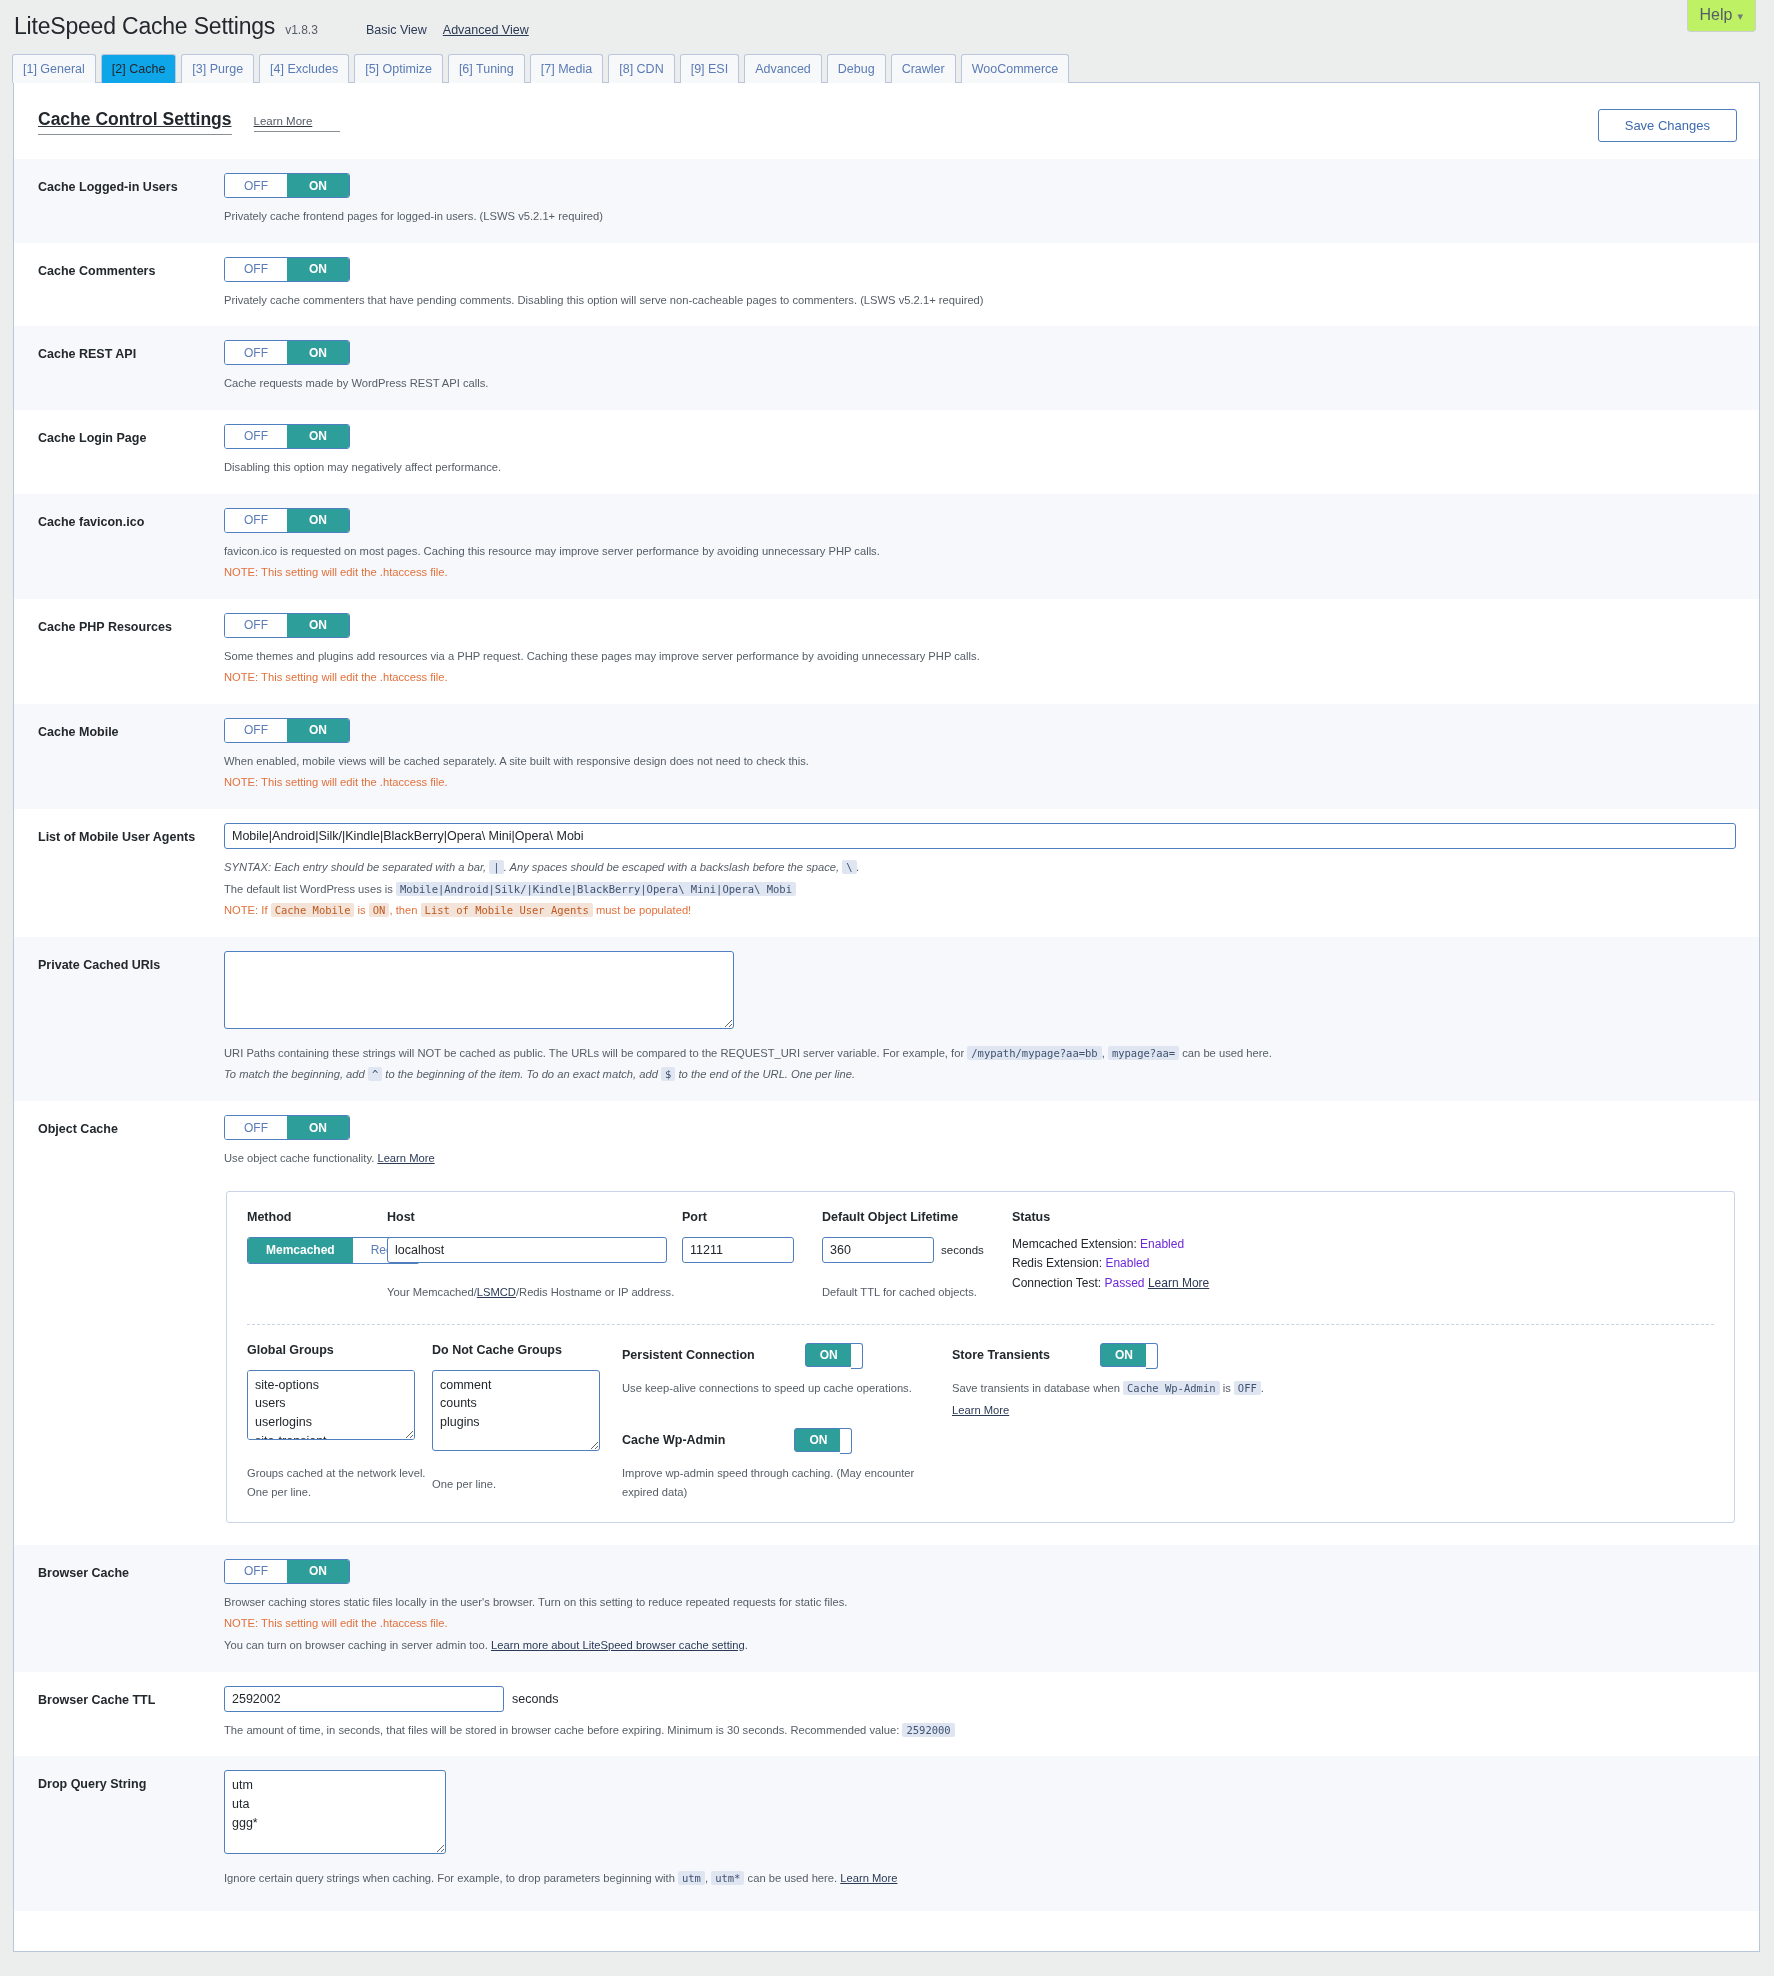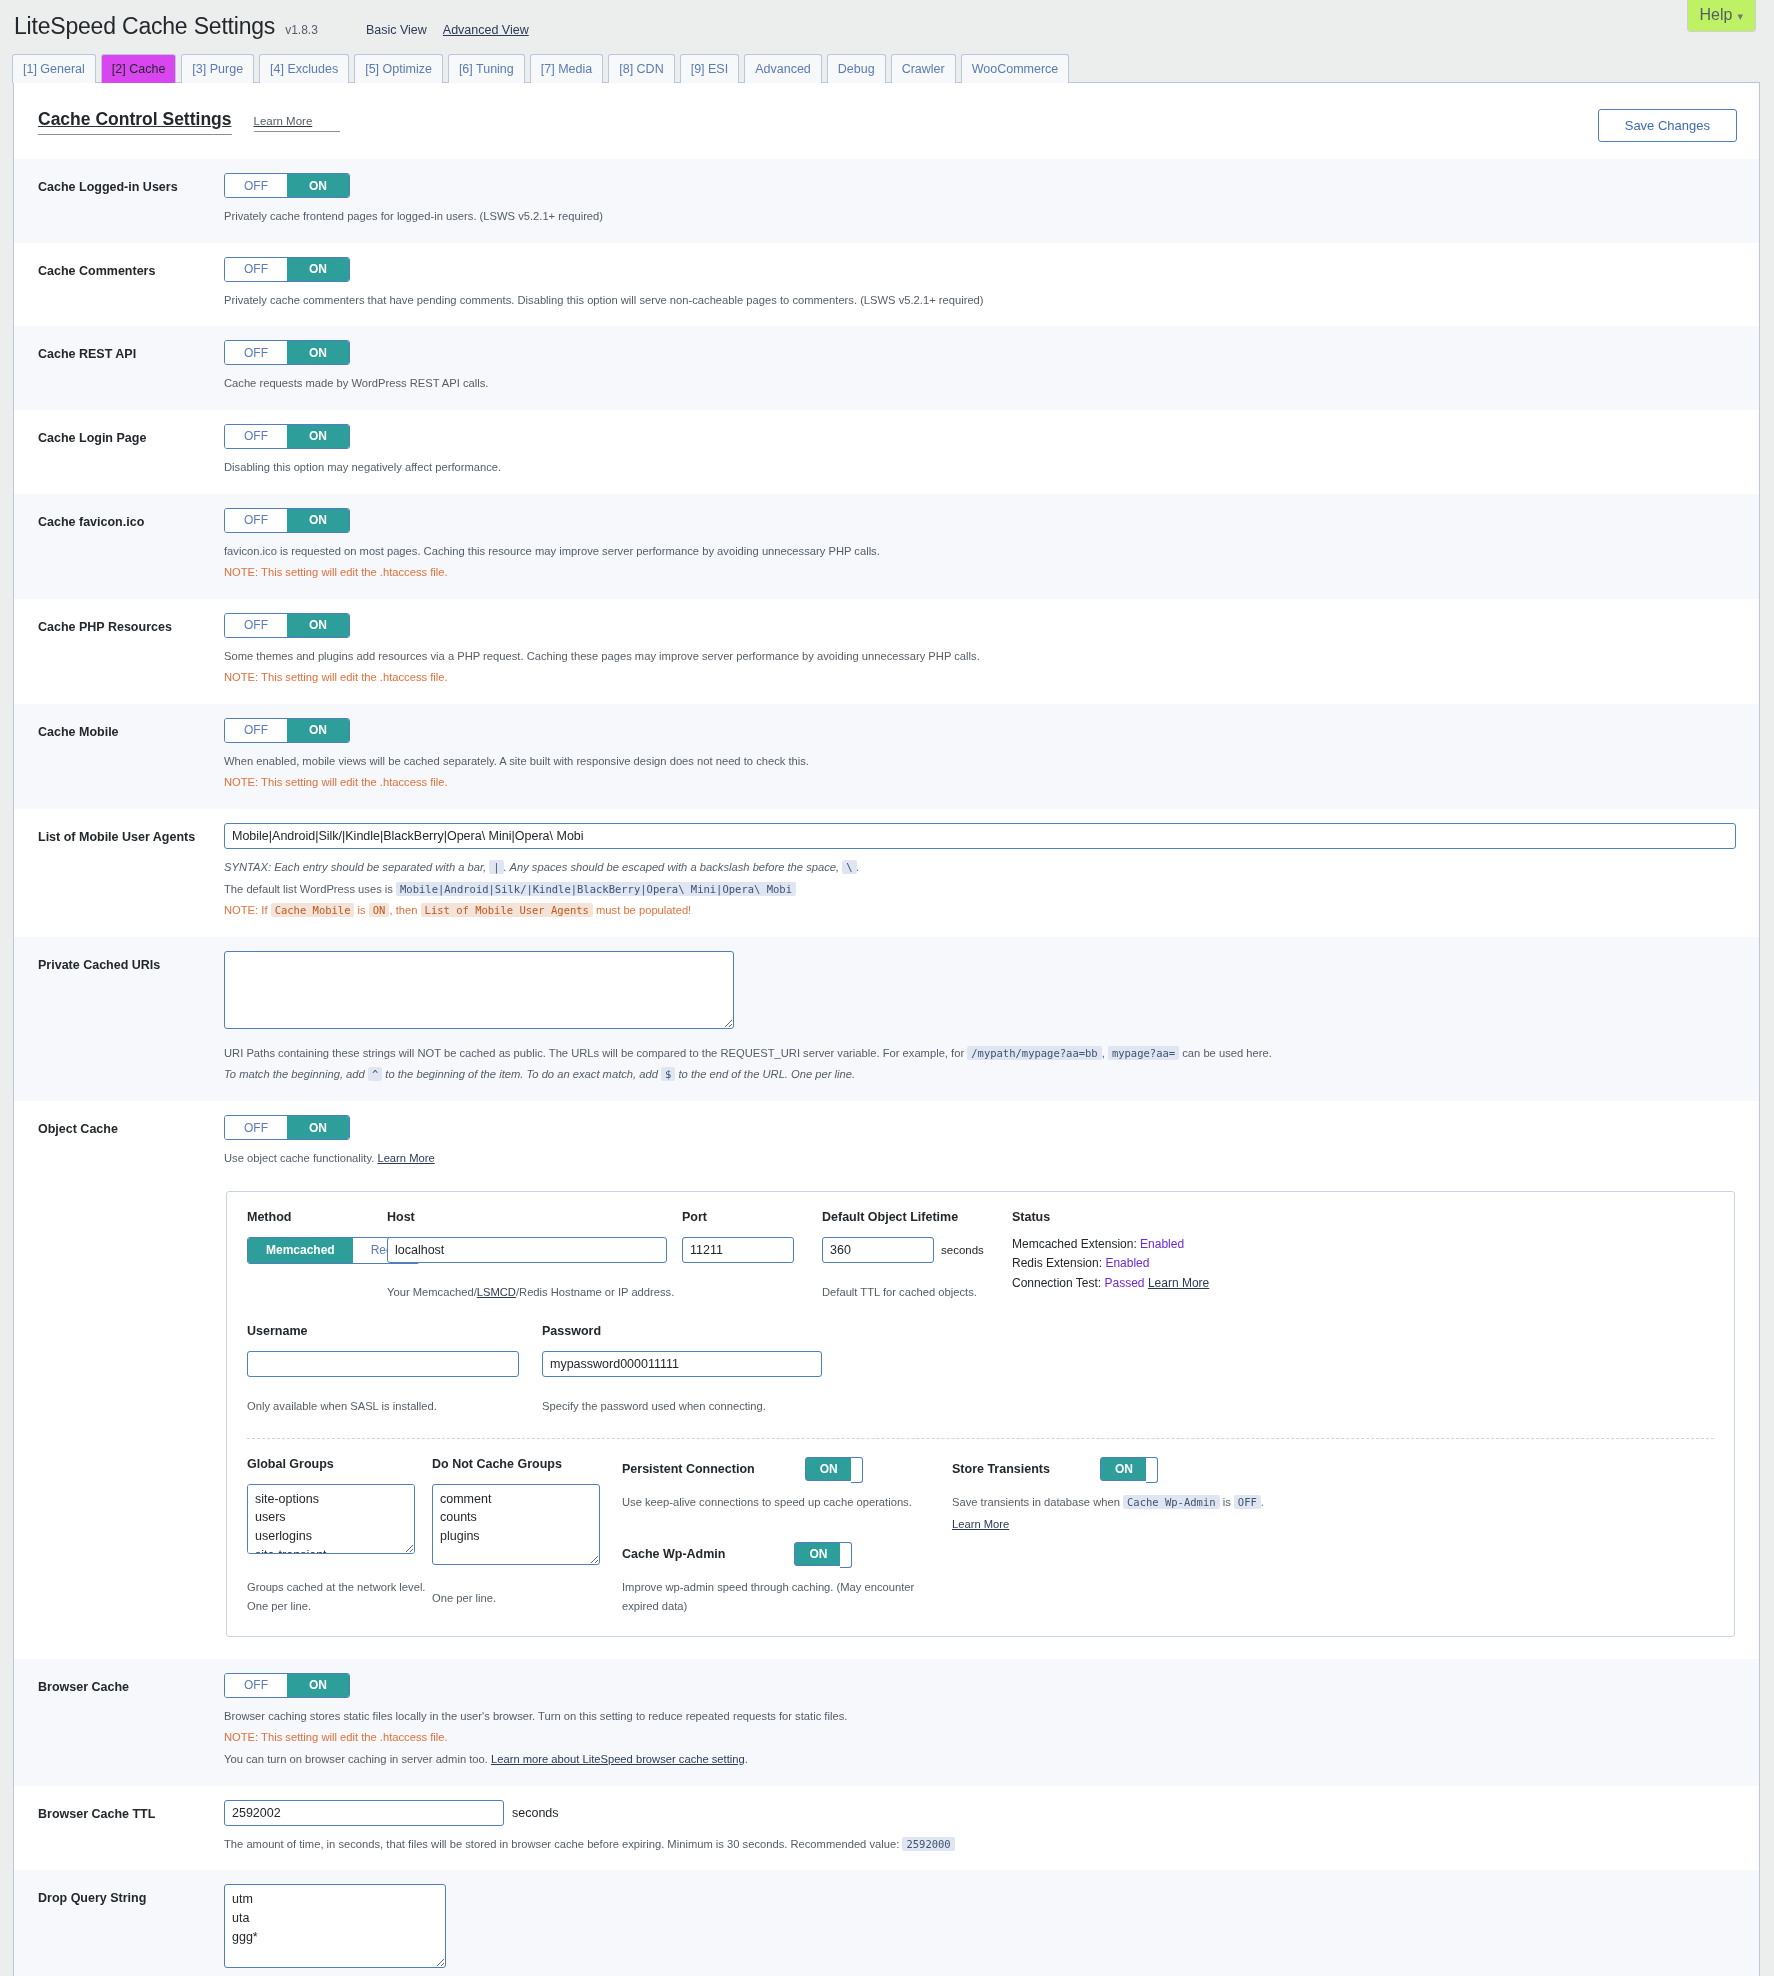--- a/index.html
+++ b/index.html
@@ -51,21 +51,21 @@
     font-size: 12.5px;
     padding: 5px 10px 5px 10px;
     border-radius: 3px 3px 0 0;
     cursor: pointer;
     white-space: nowrap;
     line-height: 1.45;
     position: relative;
     top: 1px;
   }
   .tab.active {
-    background: #d946ef;
+    background: #0ea5e9;
     color: #23282d;
     font-weight: 400;
     border-color: #b9c6dd;
     top: 1px;
   }
 
   
   .panel {
     margin: 0 14px 0 13px;
     background: #fff;
@@ -423,32 +423,20 @@
             </div>
             <div class="status-line">
               <span>Connection Test:</span>
               <span class="status-ok">Passed</span>
               <a class="inline-link">Learn More</a>
             </div>
           </div>
         </div>
       </div>
 
-      <div class="oc-grid" style="margin-top:22px">
-        <div class="oc-col" style="width:295px">
-          <div class="oc-head">Username</div>
-          <input class="txt" type="text" style="width: 272px;" value="">
-          <div class="oc-sub">Only available when SASL is installed.</div>
-        </div>
-        <div class="oc-col" style="width:295px">
-          <div class="oc-head">Password</div>
-          <input class="txt" type="text" style="width: 280px;" value="mypassword000011111">
-          <div class="oc-sub">Specify the password used when connecting.</div>
-        </div>
-      </div>
 
       <div class="oc-divider"></div>
 
       <div class="oc-grid" style="margin-top:18px">
 
         <div class="oc-col" style="width:185px">
           <div class="oc-head">Global Groups</div>
           <textarea class="txt" style="width: 168px; height: 70px;">site-options
 users
 userlogins

